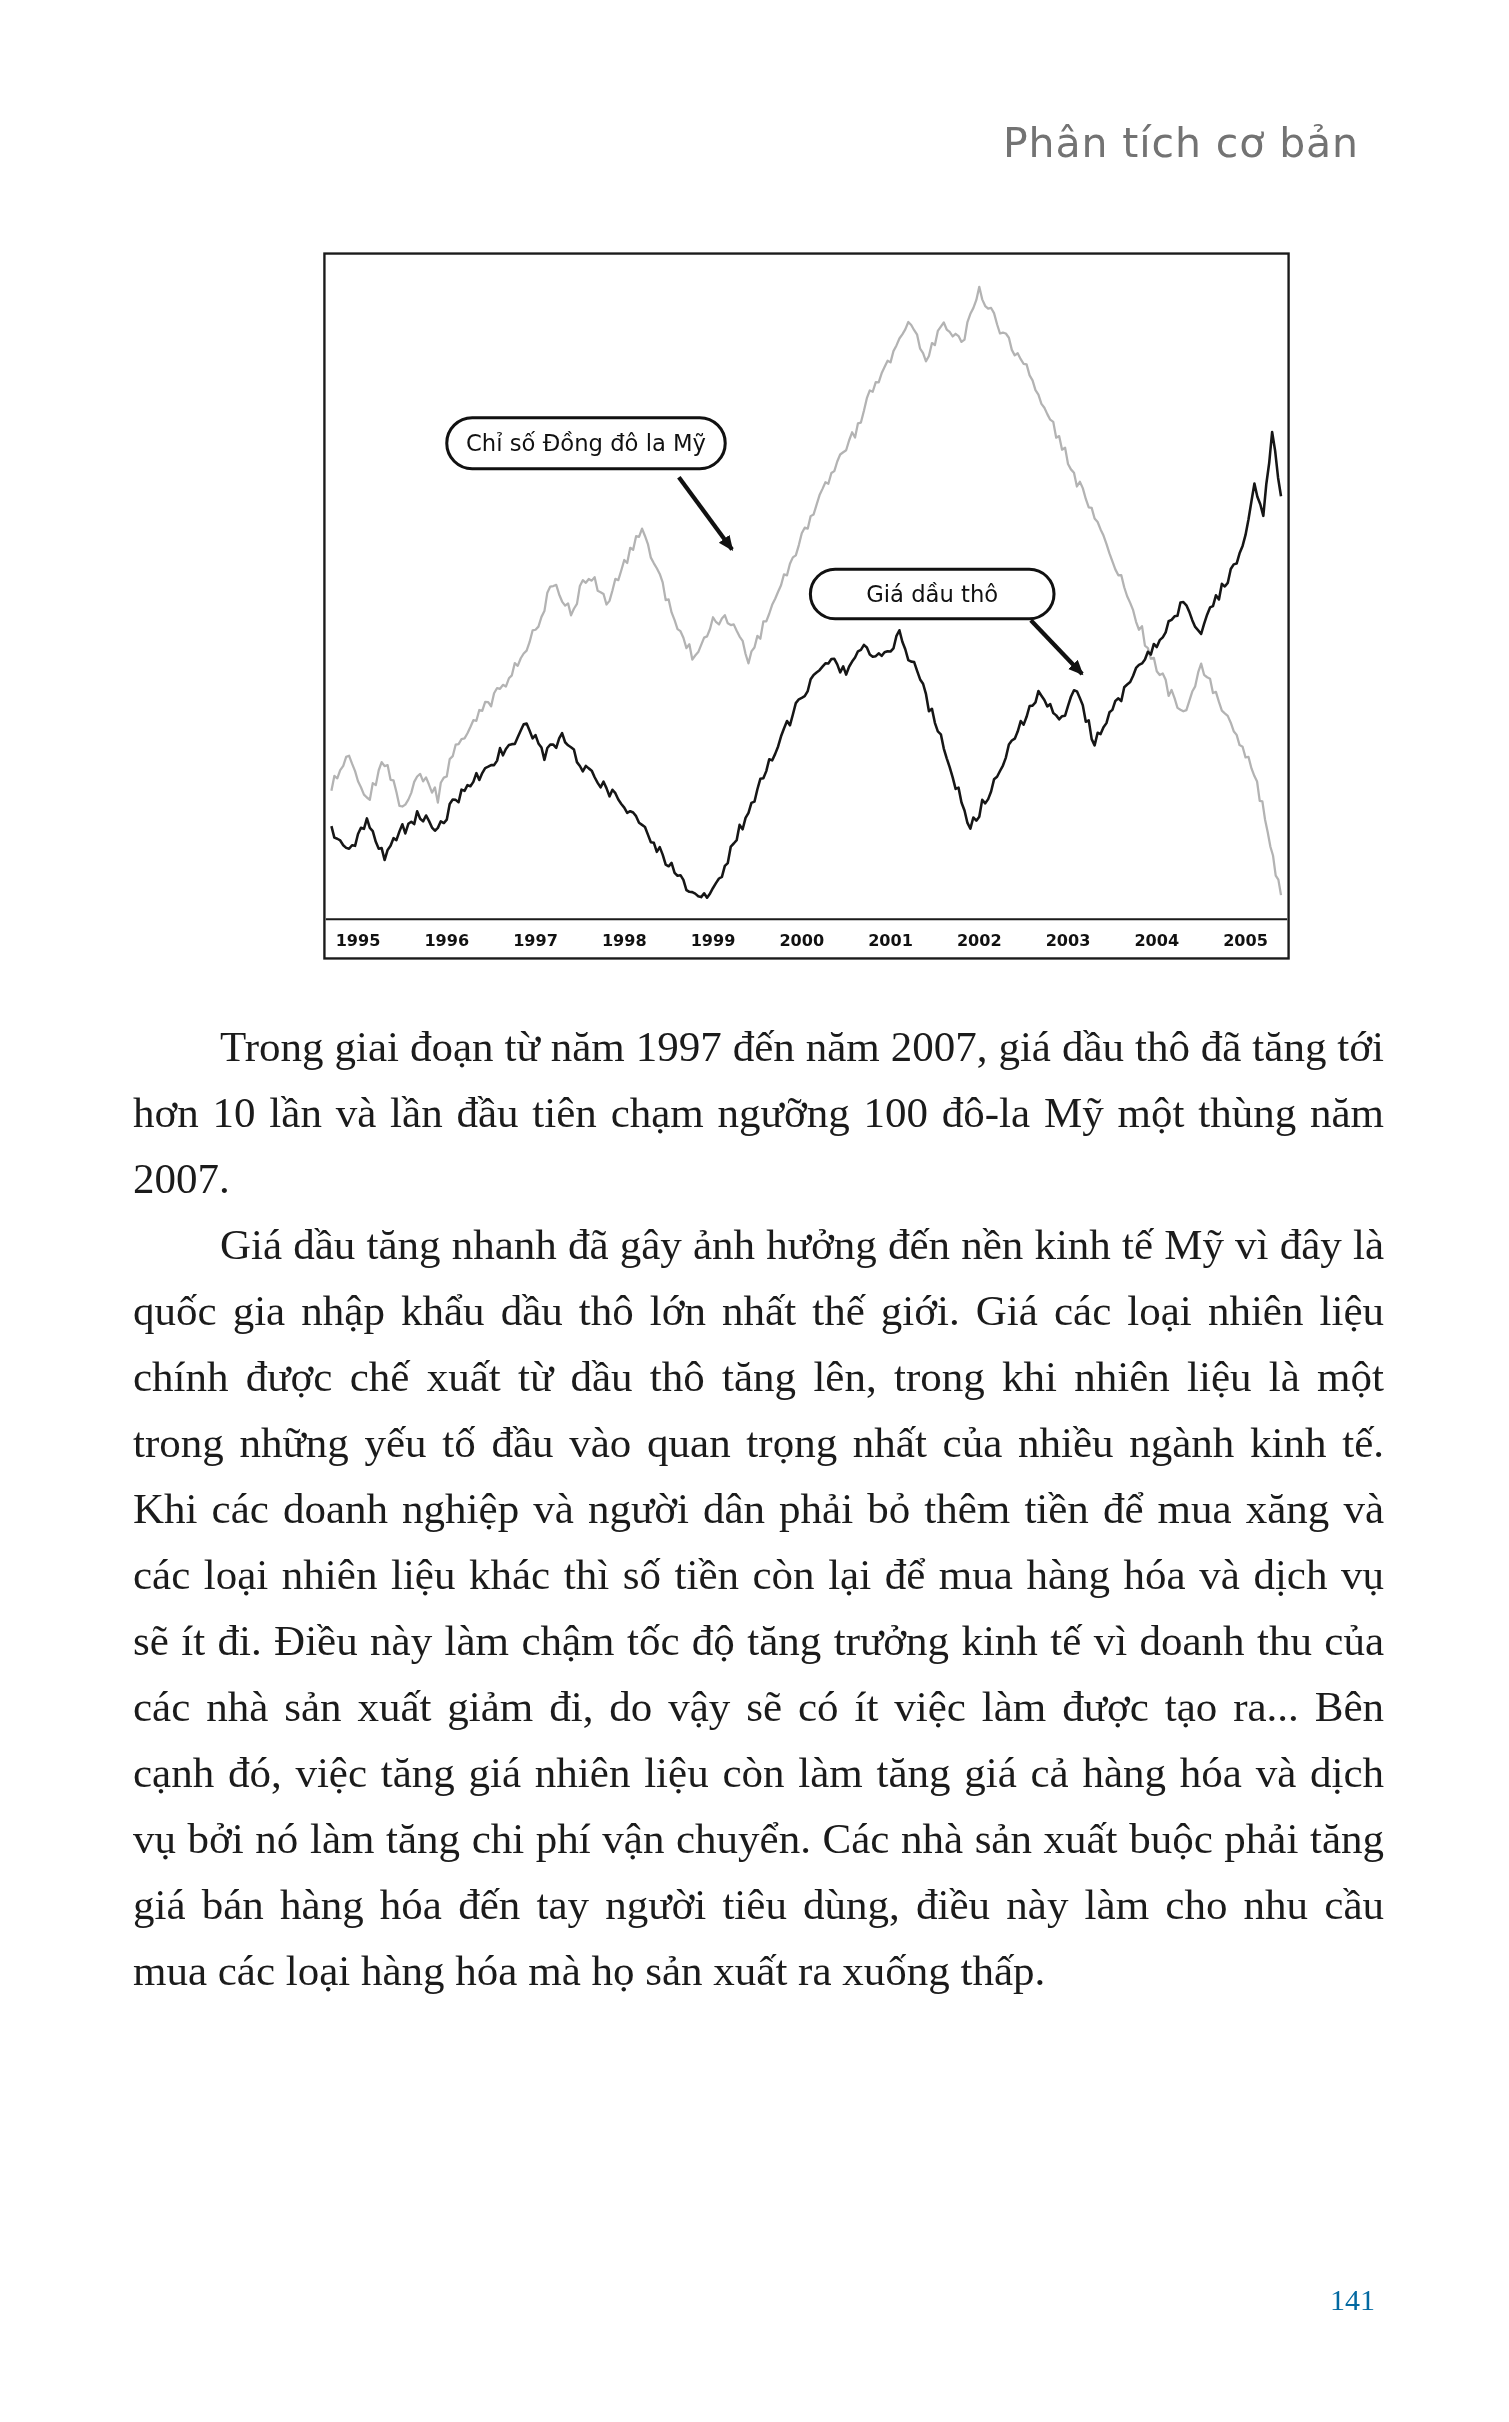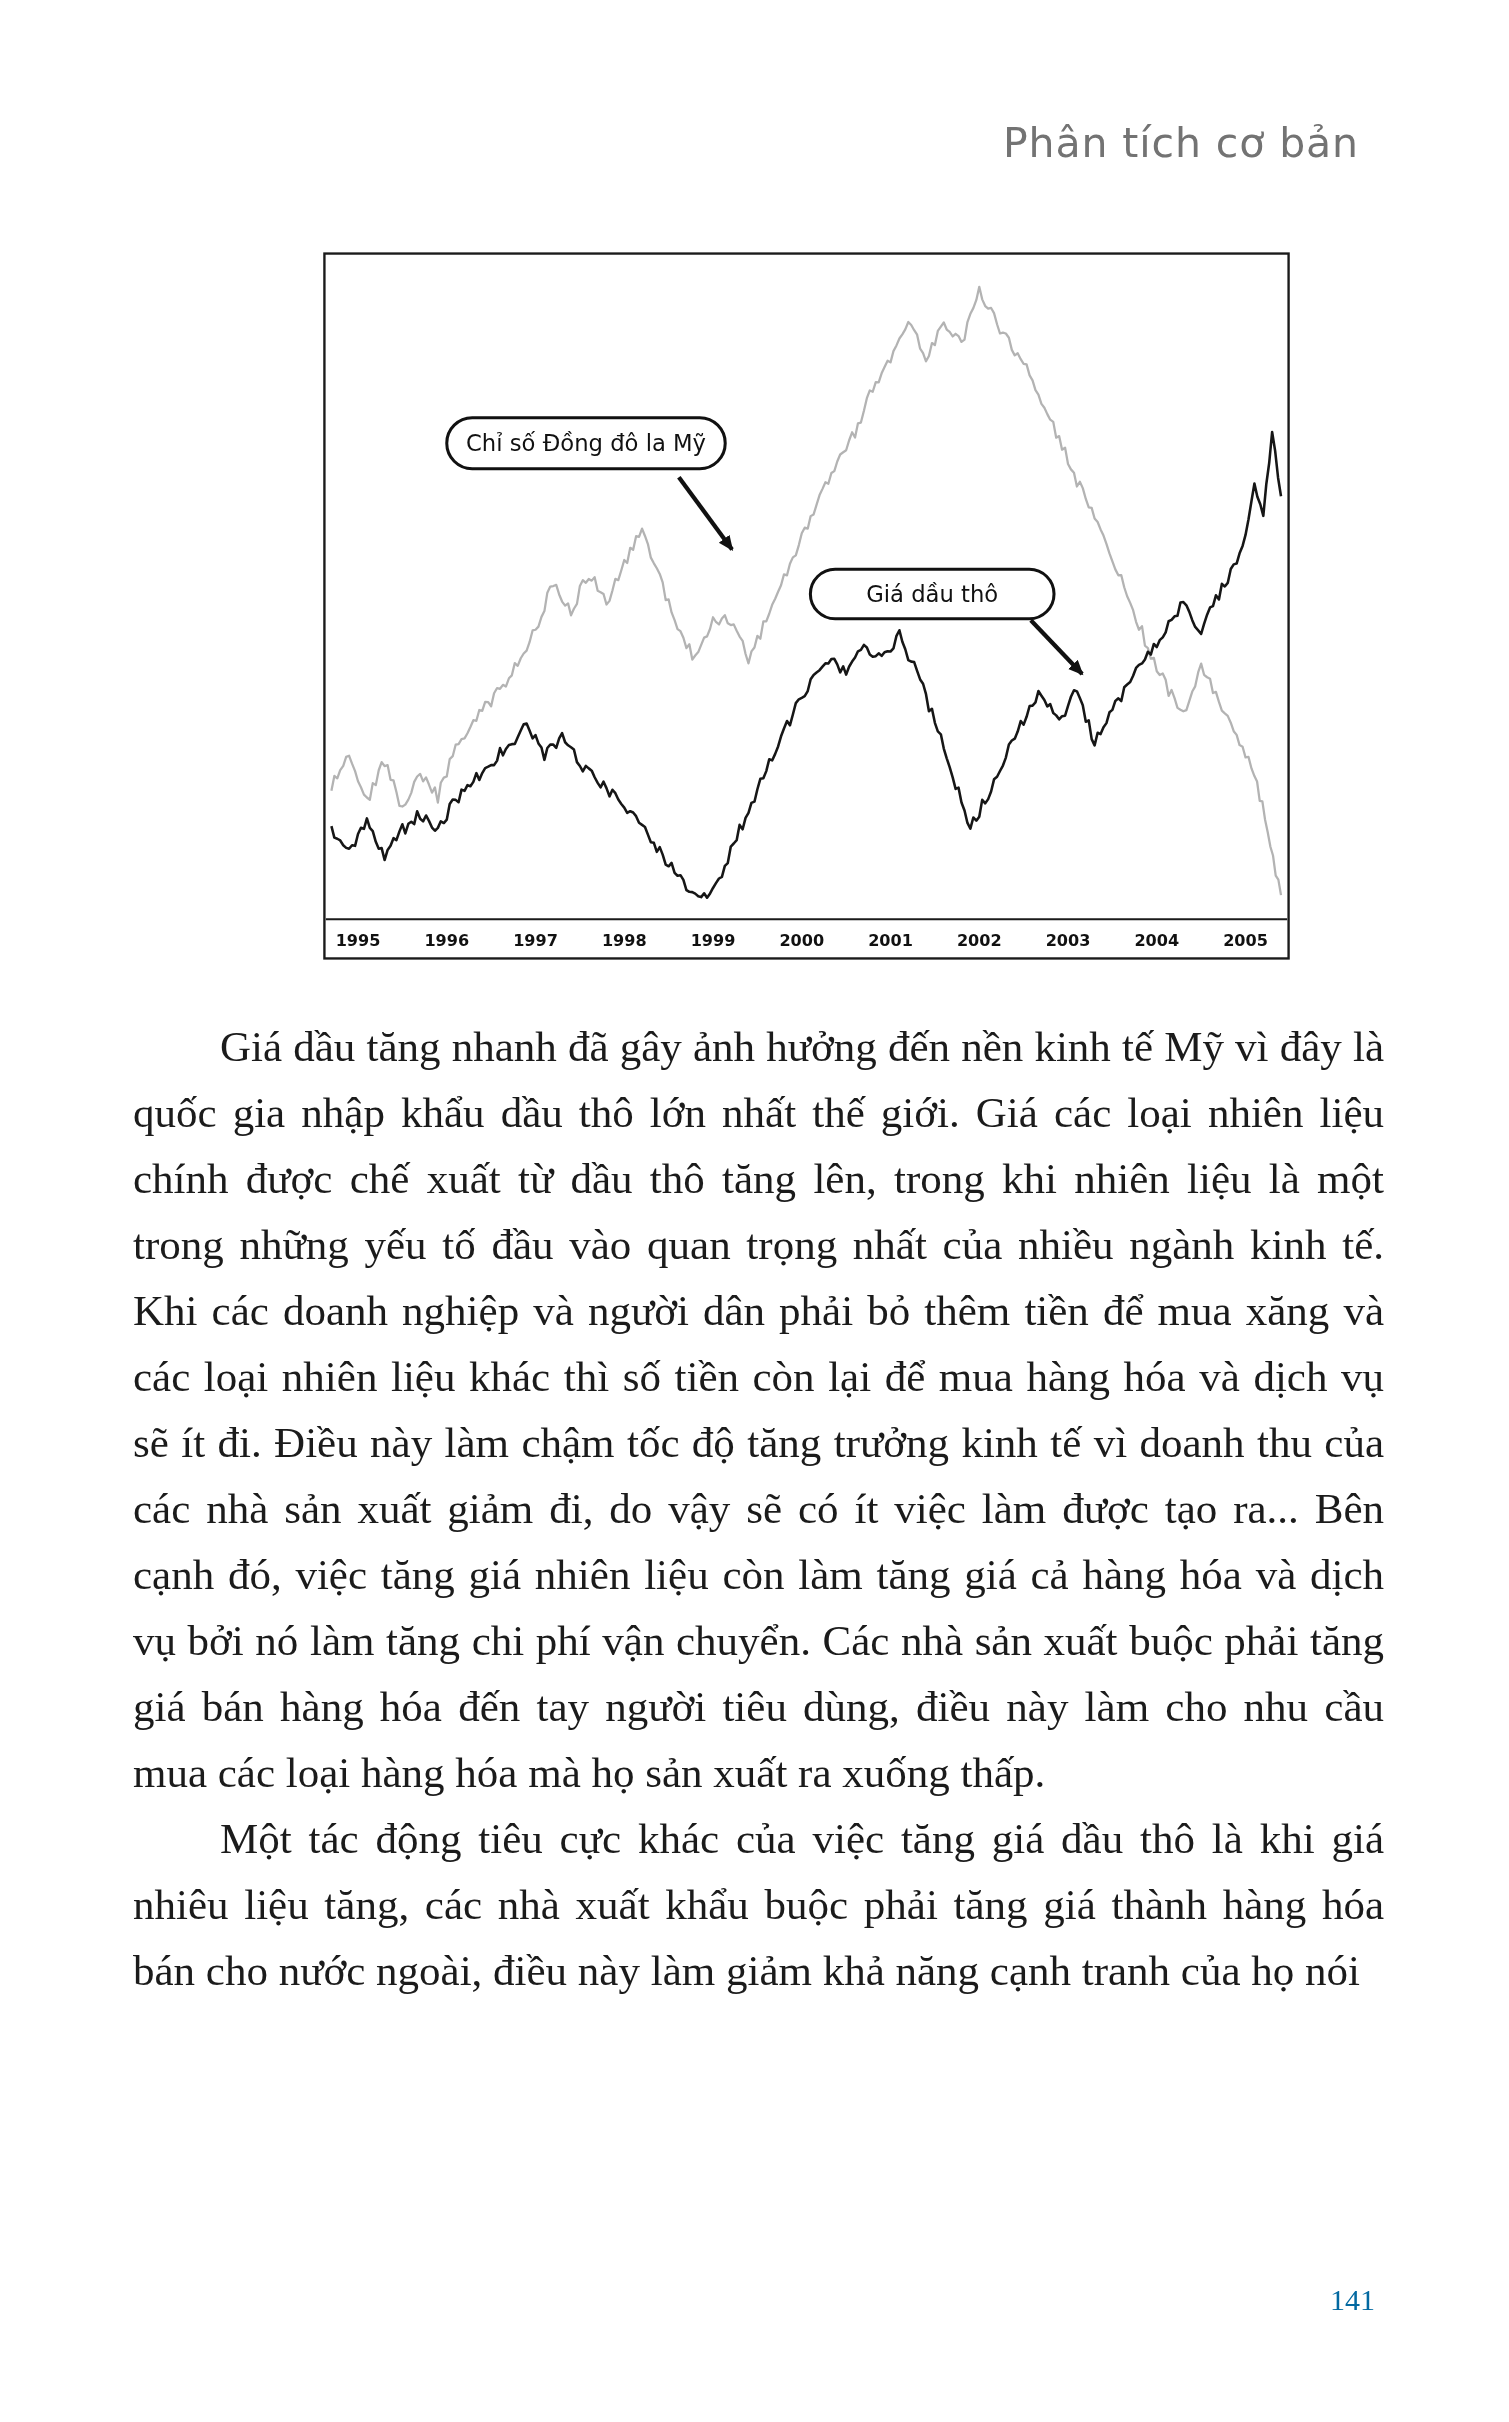--- a/index.html
+++ b/index.html
@@ -56,20 +56,20 @@
         <line x1="376.1" y1="237.9" x2="432.3" y2="314.2" stroke="#111" stroke-width="4.5" marker-end="url(#arrh)"></line>
         <rect x="130.8" y="175.0" width="294.3" height="53.9" rx="26.9" ry="26.9" fill="#ffffff" stroke="#111" stroke-width="3.2"></rect>
         <text x="278.0" y="210.0" text-anchor="middle" font-size="24" font-family="&quot;DejaVu Sans&quot;,&quot;Liberation Sans&quot;,sans-serif" fill="#111">Chỉ số Đồng đô la Mỹ</text>
         <line x1="748.1" y1="389.0" x2="802.3" y2="445.8" stroke="#111" stroke-width="4.5" marker-end="url(#arrh)"></line>
         <rect x="515.1" y="335.1" width="257.5" height="52.4" rx="26.2" ry="26.2" fill="#ffffff" stroke="#111" stroke-width="3.2"></rect>
         <text x="643.9" y="369.3" text-anchor="middle" font-size="24" font-family="&quot;DejaVu Sans&quot;,&quot;Liberation Sans&quot;,sans-serif" fill="#111">Giá dầu thô</text>
       </svg>
   </div>
 
   <div class="body-text">
+    <p class="para">Trong giai đoạn từ năm 1997 đến năm 2007, giá dầu thô đã tăng tới hơn 10 lần và lần đầu tiên chạm ngưỡng 100 đô-la Mỹ một thùng năm 2007.</p>
     <p class="para">Giá dầu tăng nhanh đã gây ảnh hưởng đến nền kinh tế Mỹ vì đây là quốc gia nhập khẩu dầu thô lớn nhất thế giới. Giá các loại nhiên liệu chính được chế xuất từ dầu thô tăng lên, trong khi nhiên liệu là một trong những yếu tố đầu vào quan trọng nhất của nhiều ngành kinh tế. Khi các doanh nghiệp và người dân phải bỏ thêm tiền để mua xăng và các loại nhiên liệu khác thì số tiền còn lại để mua hàng hóa và dịch vụ sẽ ít đi. Điều này làm chậm tốc độ tăng trưởng kinh tế vì doanh thu của các nhà sản xuất giảm đi, do vậy sẽ có ít việc làm được tạo ra... Bên cạnh đó, việc tăng giá nhiên liệu còn làm tăng giá cả hàng hóa và dịch vụ bởi nó làm tăng chi phí vận chuyển. Các nhà sản xuất buộc phải tăng giá bán hàng hóa đến tay người tiêu dùng, điều này làm cho nhu cầu mua các loại hàng hóa mà họ sản xuất ra xuống thấp.</p>
-    <p class="para">Một tác động tiêu cực khác của việc tăng giá dầu thô là khi giá nhiêu liệu tăng, các nhà xuất khẩu buộc phải tăng giá thành hàng hóa bán cho nước ngoài, điều này làm giảm khả năng cạnh tranh của họ nói</p>
   </div>
 
   <div class="page-number">141</div>
 
 </div>
 
 
 </body></html>

